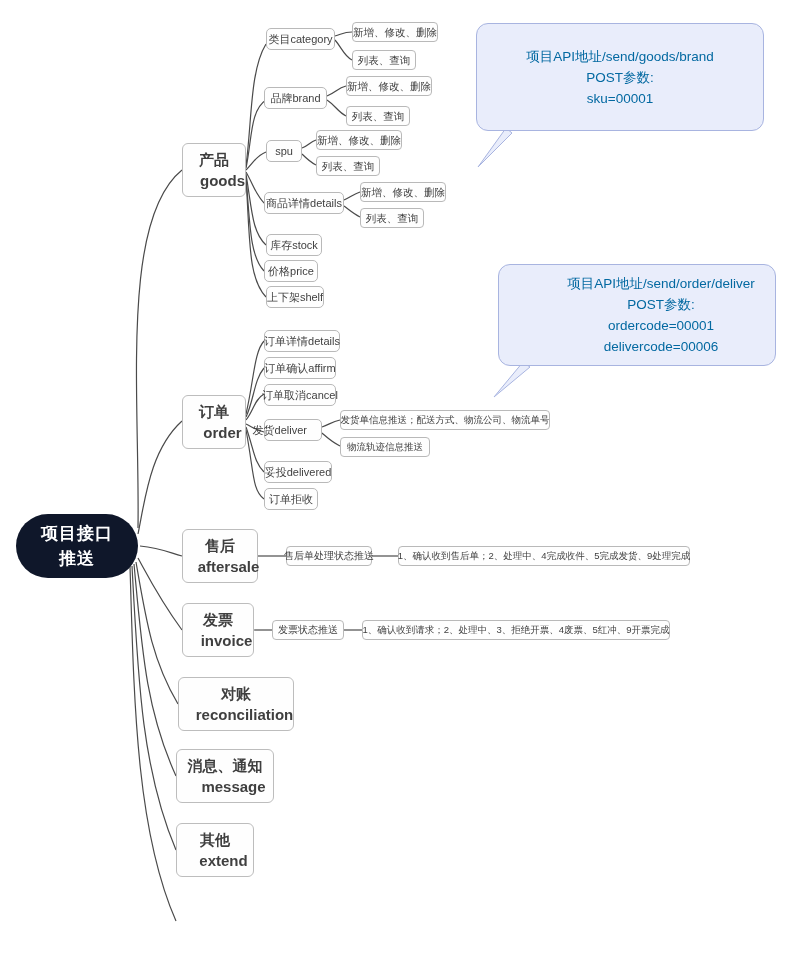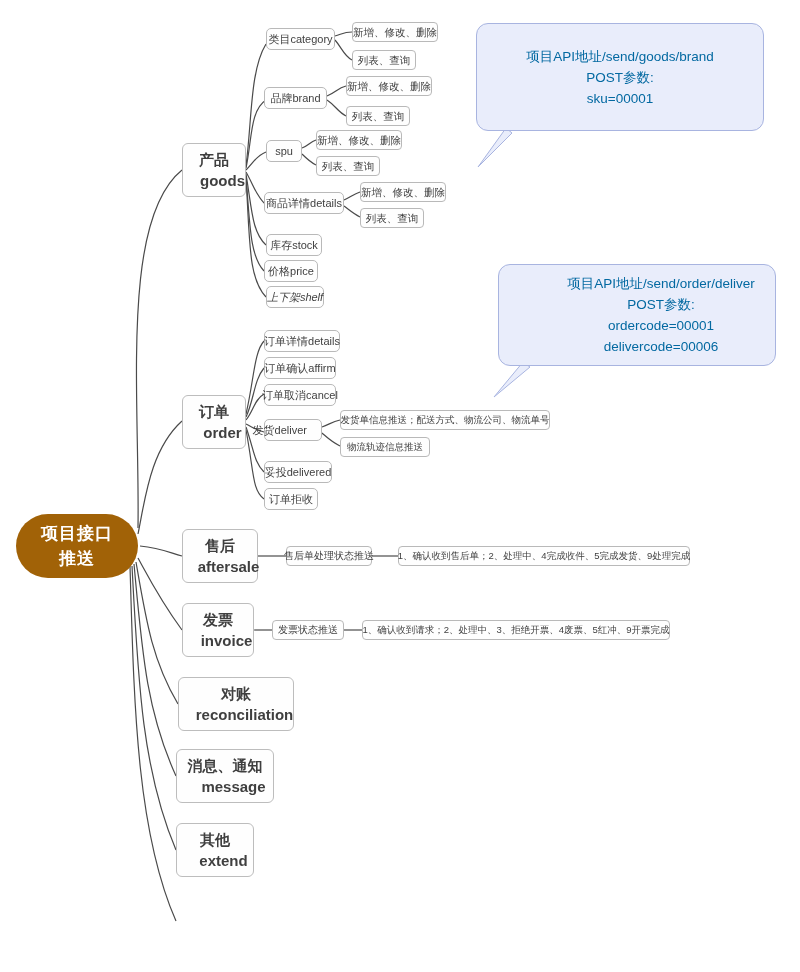--- a/index.html
+++ b/index.html
@@ -174,21 +174,21 @@
       <path d="M322 433 C 330 440, 332 442, 340 446"></path>
 
       <path d="M258 556 L 286 556"></path>
       <path d="M372 556 L 398 556"></path>
 
       <path d="M254 630 L 272 630"></path>
       <path d="M344 630 L 362 630"></path>
     </g>
   </svg>
 
-  <div class="root" style="left: 16px; top: 514px; width: 122px; height: 64px; background: #a16207;">
+  <div class="root" style="left: 16px; top: 514px; width: 122px; height: 64px; background: #0f172a;">
     <span>项目接口</span>
     <span>推送</span>
   </div>
 
   <div class="node lvl1" style="left:182px;top:143px;width:64px;height:54px;">
     <span class="cn">产品</span>
     <span class="en">goods</span>
   </div>
 
   <div class="node lvl1" style="left:182px;top:395px;width:64px;height:54px;">
@@ -233,21 +233,21 @@
   </div>
   <div class="node lvl2" style="left:264px;top:192px;width:80px;height:22px;">
     <span>商品详情details</span>
   </div>
   <div class="node lvl2" style="left:266px;top:234px;width:56px;height:22px;">
     <span>库存stock</span>
   </div>
   <div class="node lvl2" style="left:264px;top:260px;width:54px;height:22px;">
     <span>价格price</span>
   </div>
-  <div class="node lvl2" style="left:266px;top:286px;width:58px;height:22px;font-style:italic;">
+  <div class="node lvl2" style="left:266px;top:286px;width:58px;height:22px;">
     <span>上下架shelf</span>
   </div>
 
   <div class="node lvl3" style="left:352px;top:22px;width:86px;height:20px;">
     <span>新增、修改、删除</span>
   </div>
   <div class="node lvl3" style="left:352px;top:50px;width:64px;height:20px;">
     <span>列表、查询</span>
   </div>
 

